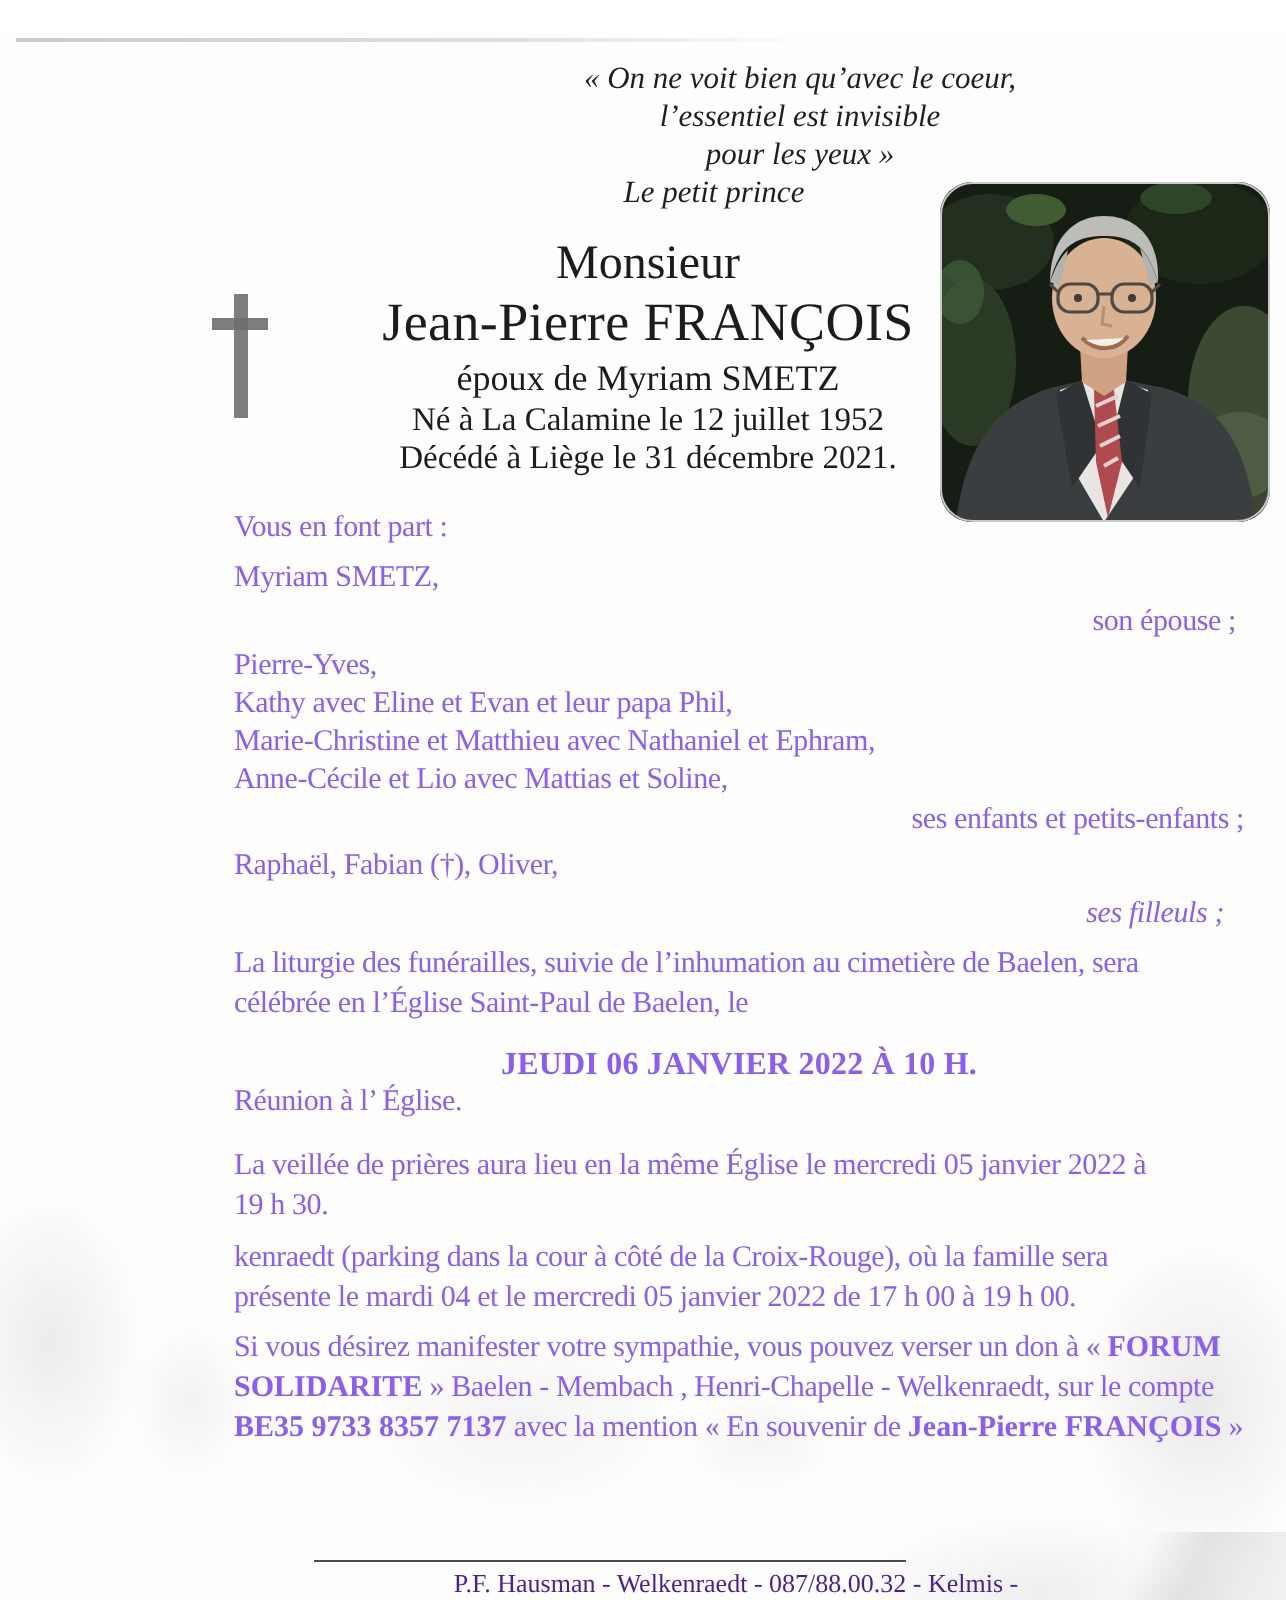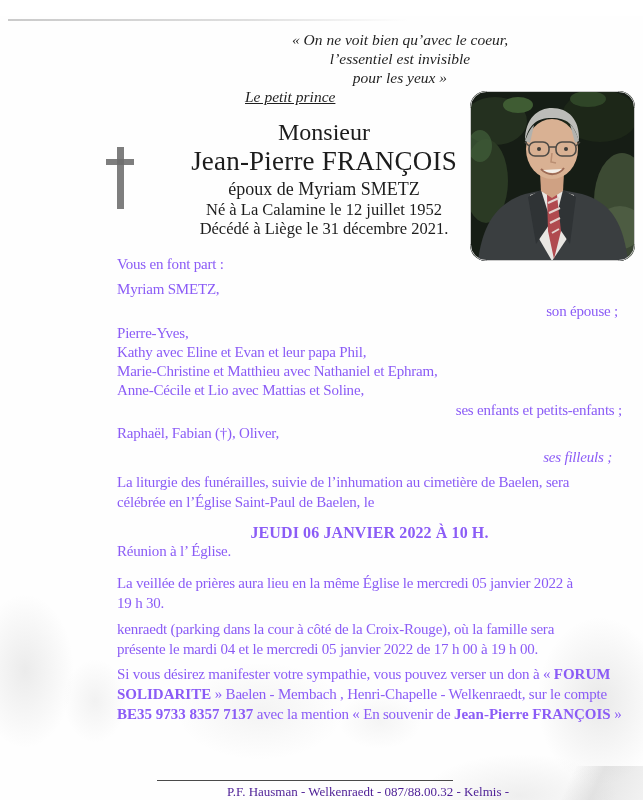--- a/index.html
+++ b/index.html
@@ -18,21 +18,21 @@
       radial-gradient(ellipse 90px 120px at 600px 140px, rgba(110,110,110,.14), transparent 70%),
       radial-gradient(ellipse 140px 60px at 520px 235px, rgba(110,110,110,.11), transparent 70%),
       radial-gradient(ellipse 60px 40px at 380px 160px, rgba(120,120,120,.07), transparent 70%);}
   .bottom-band{position:absolute;left:0;bottom:0;width:643px;height:9px;
     background:linear-gradient(to right, rgba(140,140,140,.20), rgba(150,150,150,.32) 80%, rgba(130,130,130,.24));}
   .corner-shade{position:absolute;right:0;bottom:8px;width:130px;height:42px;
     background:linear-gradient(115deg, transparent 42%, rgba(140,140,140,.22) 62%, rgba(160,160,160,.12));}
   
   .quote{position:absolute;left:245px;top:14px;width:310px;font-style:italic;
     font-size:15.5px;line-height:19px;text-align:center;color:#1f1f1f;}
-  .quote-attribution{text-align:left;padding-right:86px;text-decoration:underline;}
+  .quote-attribution{text-align:center;padding-right:86px;}
   
   .cross{position:absolute;left:106px;top:131px;}
   .header-block{position:absolute;left:144px;top:103px;width:360px;text-align:center;color:#1c1c1c;}
   .salutation{font-size:24px;line-height:26px;}
   .deceased-name{font-size:27px;line-height:32px;letter-spacing:.2px;}
   .spouse-line{font-size:18px;line-height:21px;margin-top:2px;}
   .birth-line,.death-line{font-size:16.5px;line-height:19px;}
   
   .photo{position:absolute;left:470px;top:75px;width:165px;height:170px;}
   

